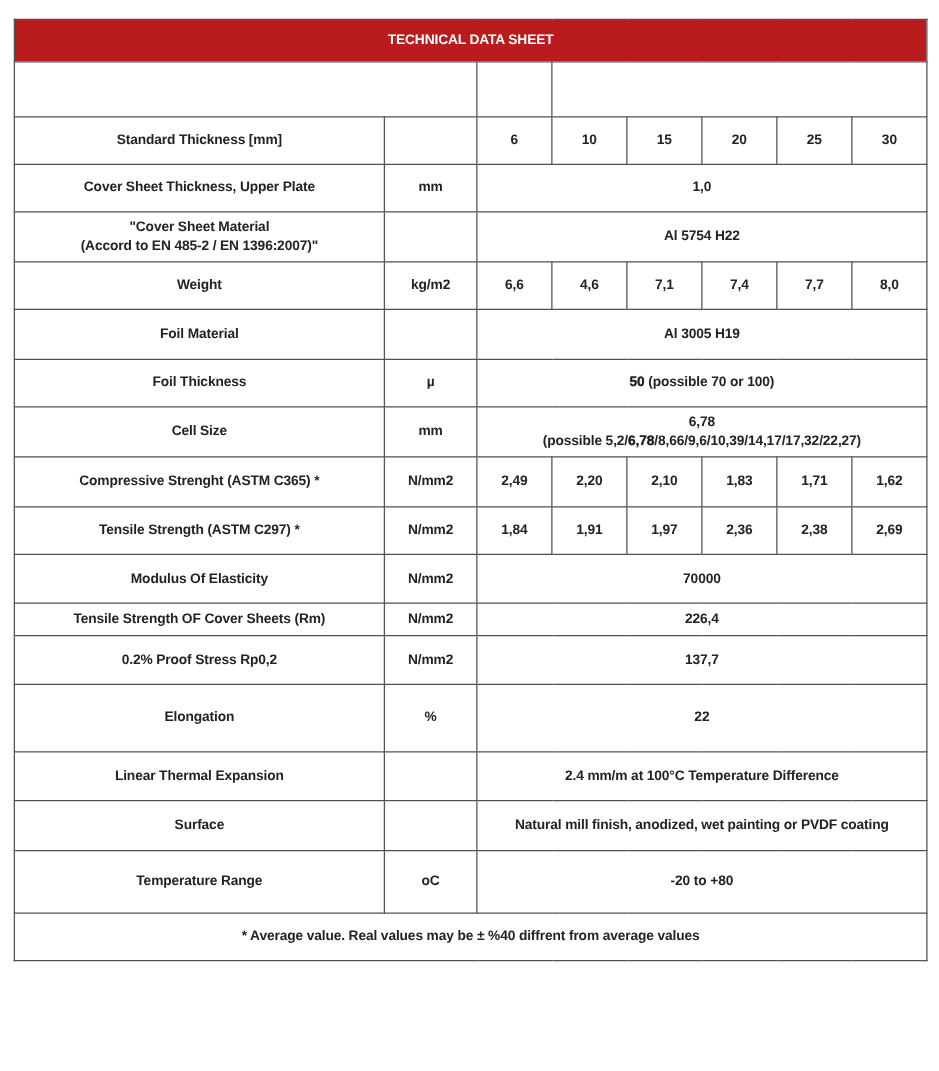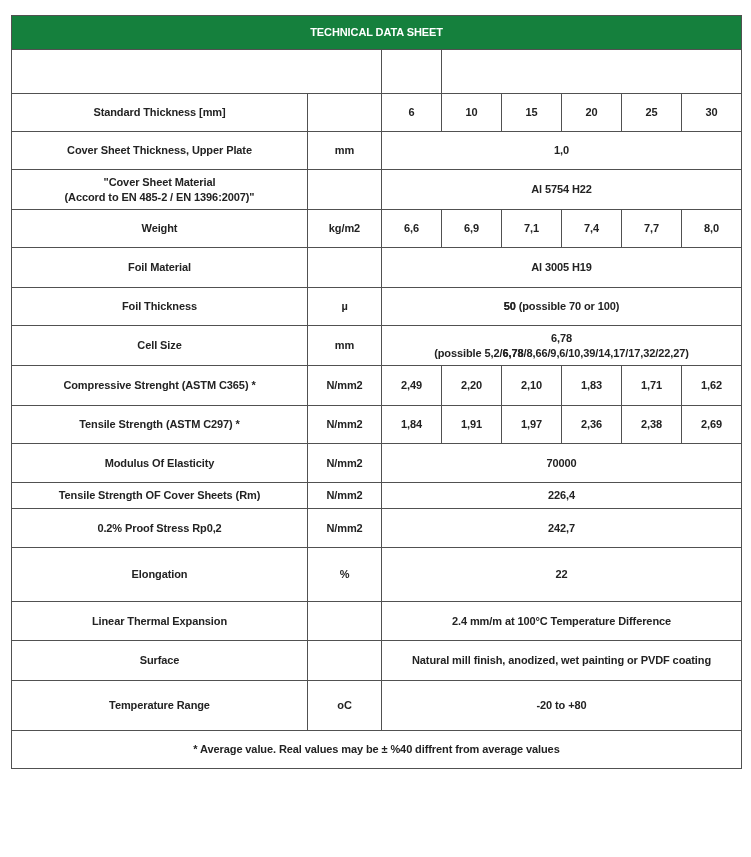--- a/index.html
+++ b/index.html
@@ -28,21 +28,21 @@
     font-weight: 700;
     letter-spacing: -0.1px;
     line-height: 1.35;
     padding: 2px 4px;
     overflow: hidden;
   }
   tr.r { height: 38px; }
   tr.r-blank { height: 44px; }
   tr.r-banner { height: 34px; }
   td.banner {
-    background: #15803d;
+    background: #b91c1c;
     color: #ffffff;
     font-size: 14px;
     font-weight: 700;
     letter-spacing: 0.4px;
     border: 1px solid #515151;
   }
   .xbold { font-weight: 700; text-shadow: 0 0 0.6px #232323; }
   td.footnote { font-size: 11px; }
   .twolines { display: block; }
 </style>
@@ -97,21 +97,21 @@
         <span class="twolines">(Accord to EN 485-2 / EN 1396:2007)"</span>
       </td>
       <td></td>
       <td colspan="6">Al 5754 H22</td>
     </tr>
 
     <tr class="r">
       <td>Weight</td>
       <td>kg/m2</td>
       <td>6,6</td>
-      <td>6,9</td>
+      <td>4,6</td>
       <td>7,1</td>
       <td>7,4</td>
       <td>7,7</td>
       <td>8,0</td>
     </tr>
 
 
     <tr class="r" style="height:40px">
       <td>Foil Material</td>
       <td></td>
@@ -163,21 +163,21 @@
 
     <tr class="r" style="height:26px">
       <td>Tensile Strength OF Cover Sheets (Rm)</td>
       <td>N/mm2</td>
       <td colspan="6">226,4</td>
     </tr>
 
     <tr class="r" style="height:39px">
       <td>0.2% Proof Stress Rp0,2</td>
       <td>N/mm2</td>
-      <td colspan="6">242,7</td>
+      <td colspan="6">137,7</td>
     </tr>
 
     <tr class="r" style="height:54px">
       <td>Elongation</td>
       <td>%</td>
       <td colspan="6">22</td>
     </tr>
 
     <tr class="r" style="height:39px">
       <td>Linear Thermal Expansion</td>

